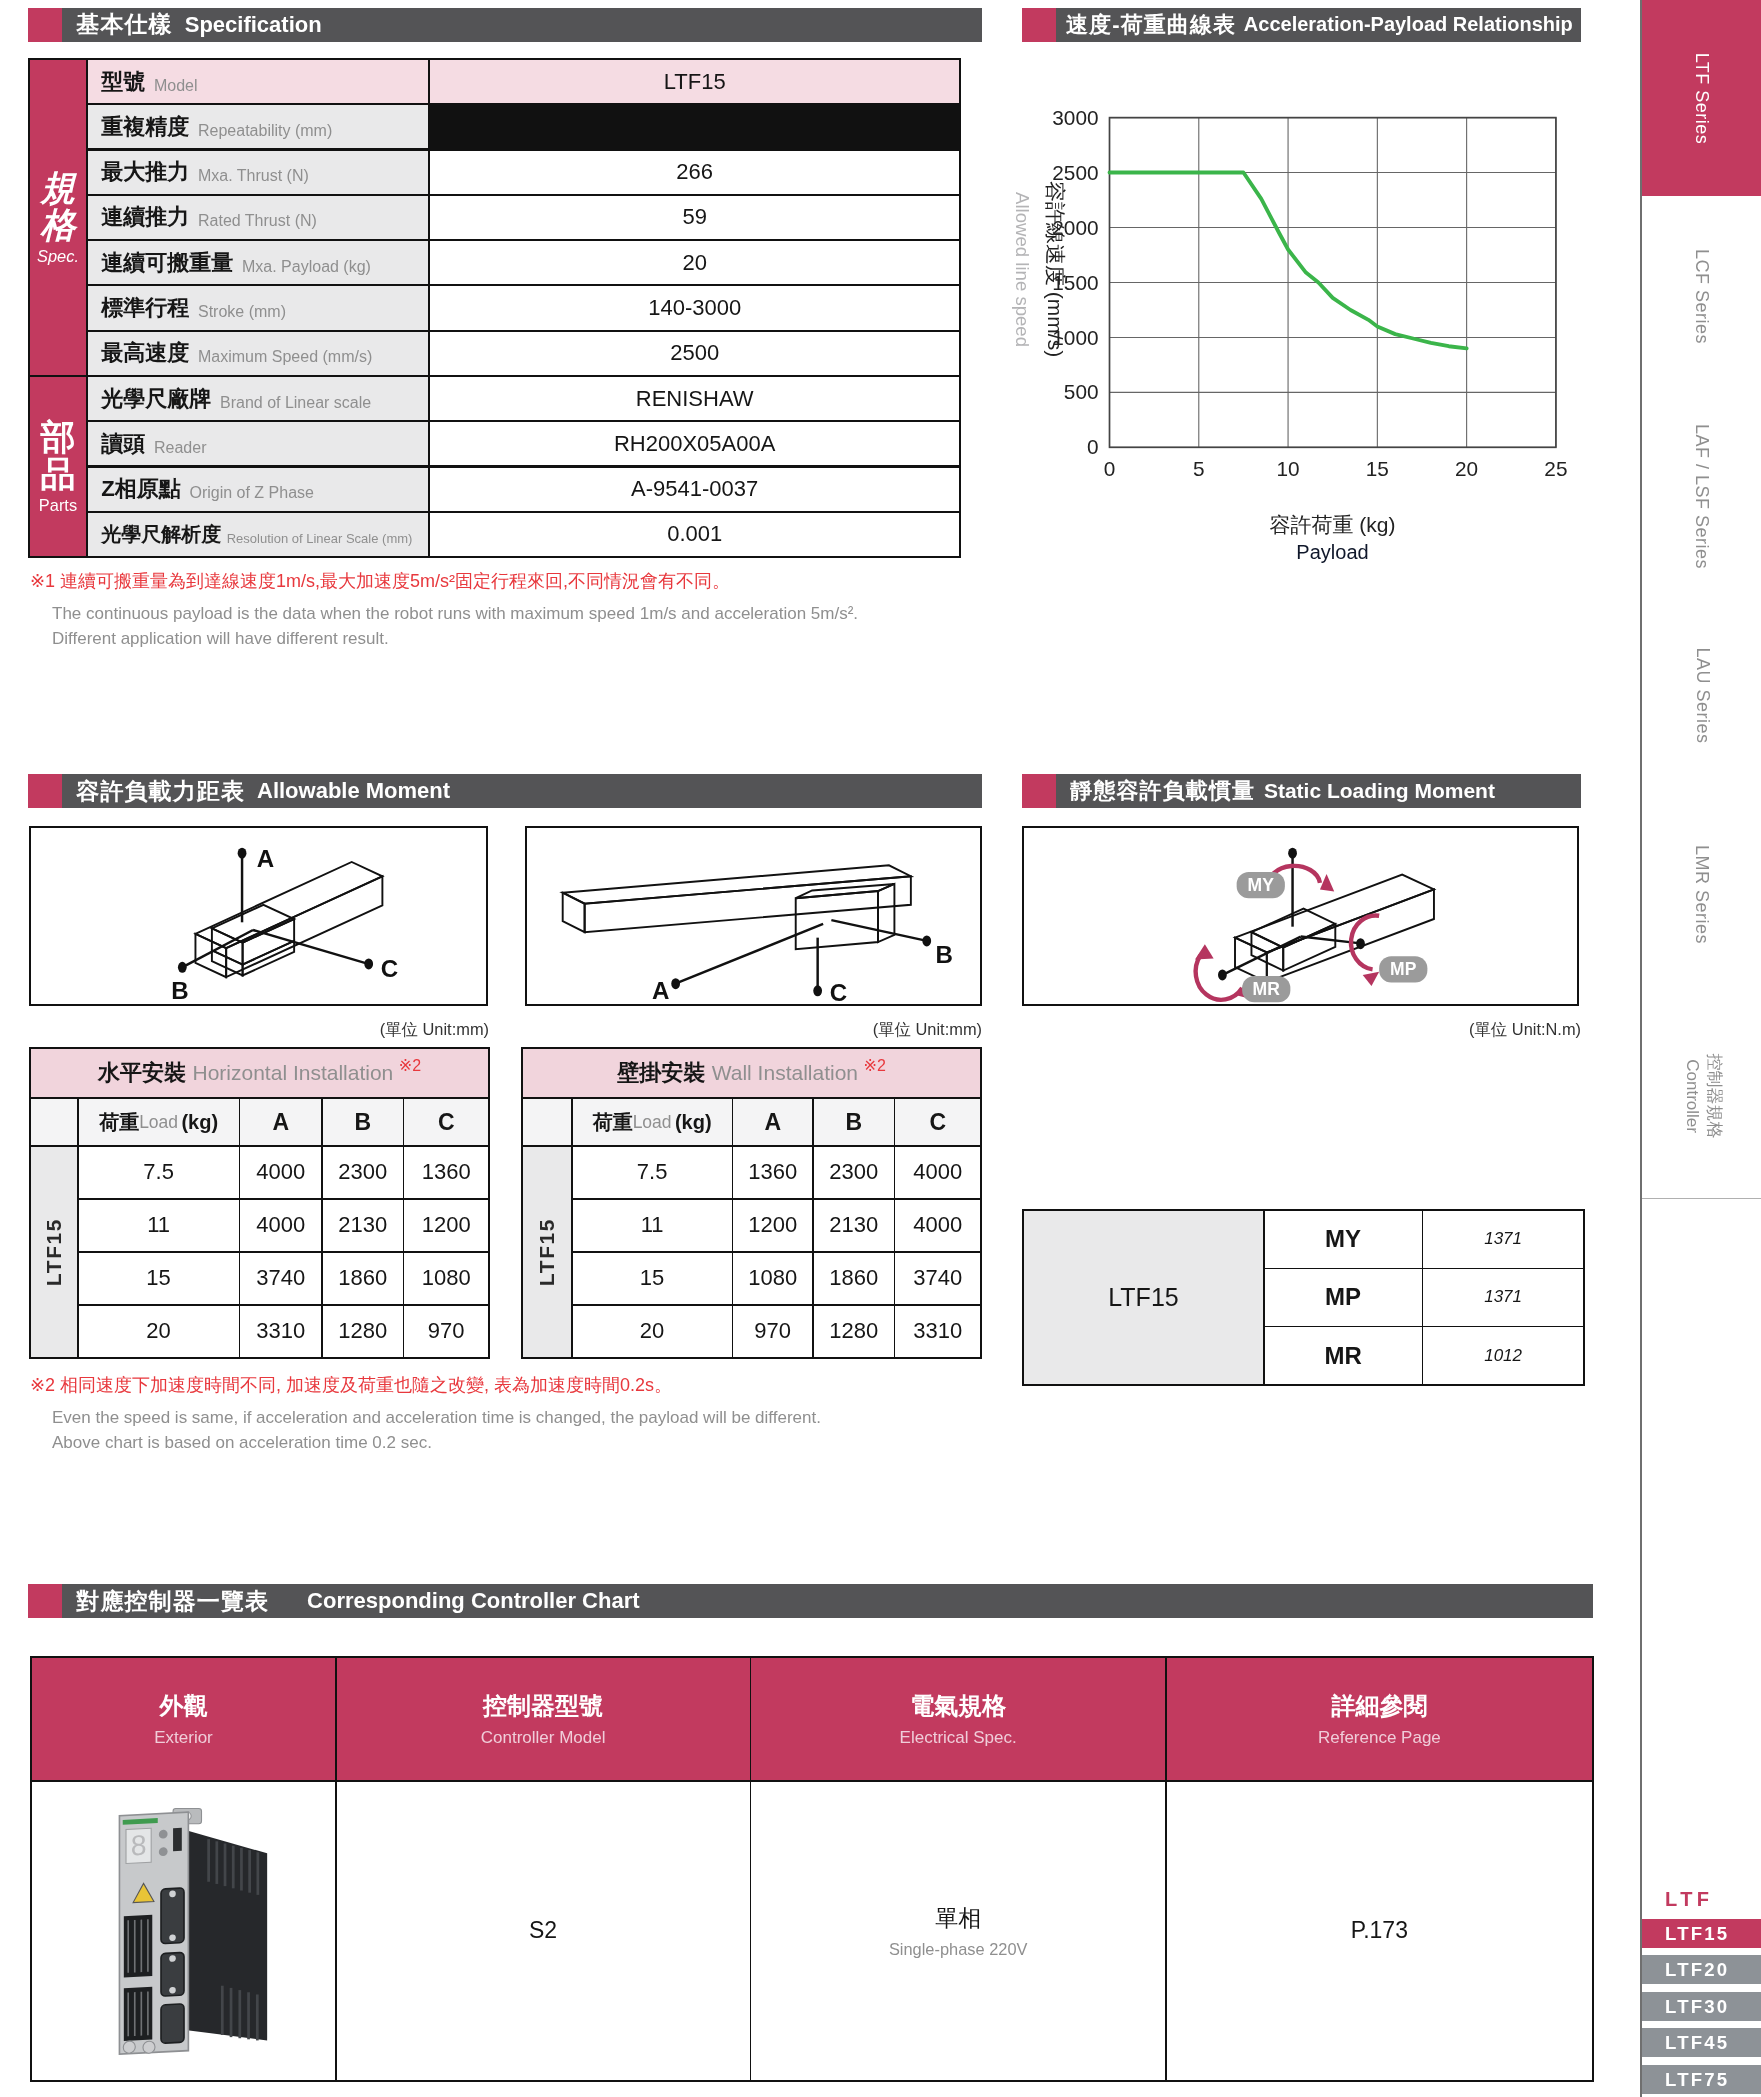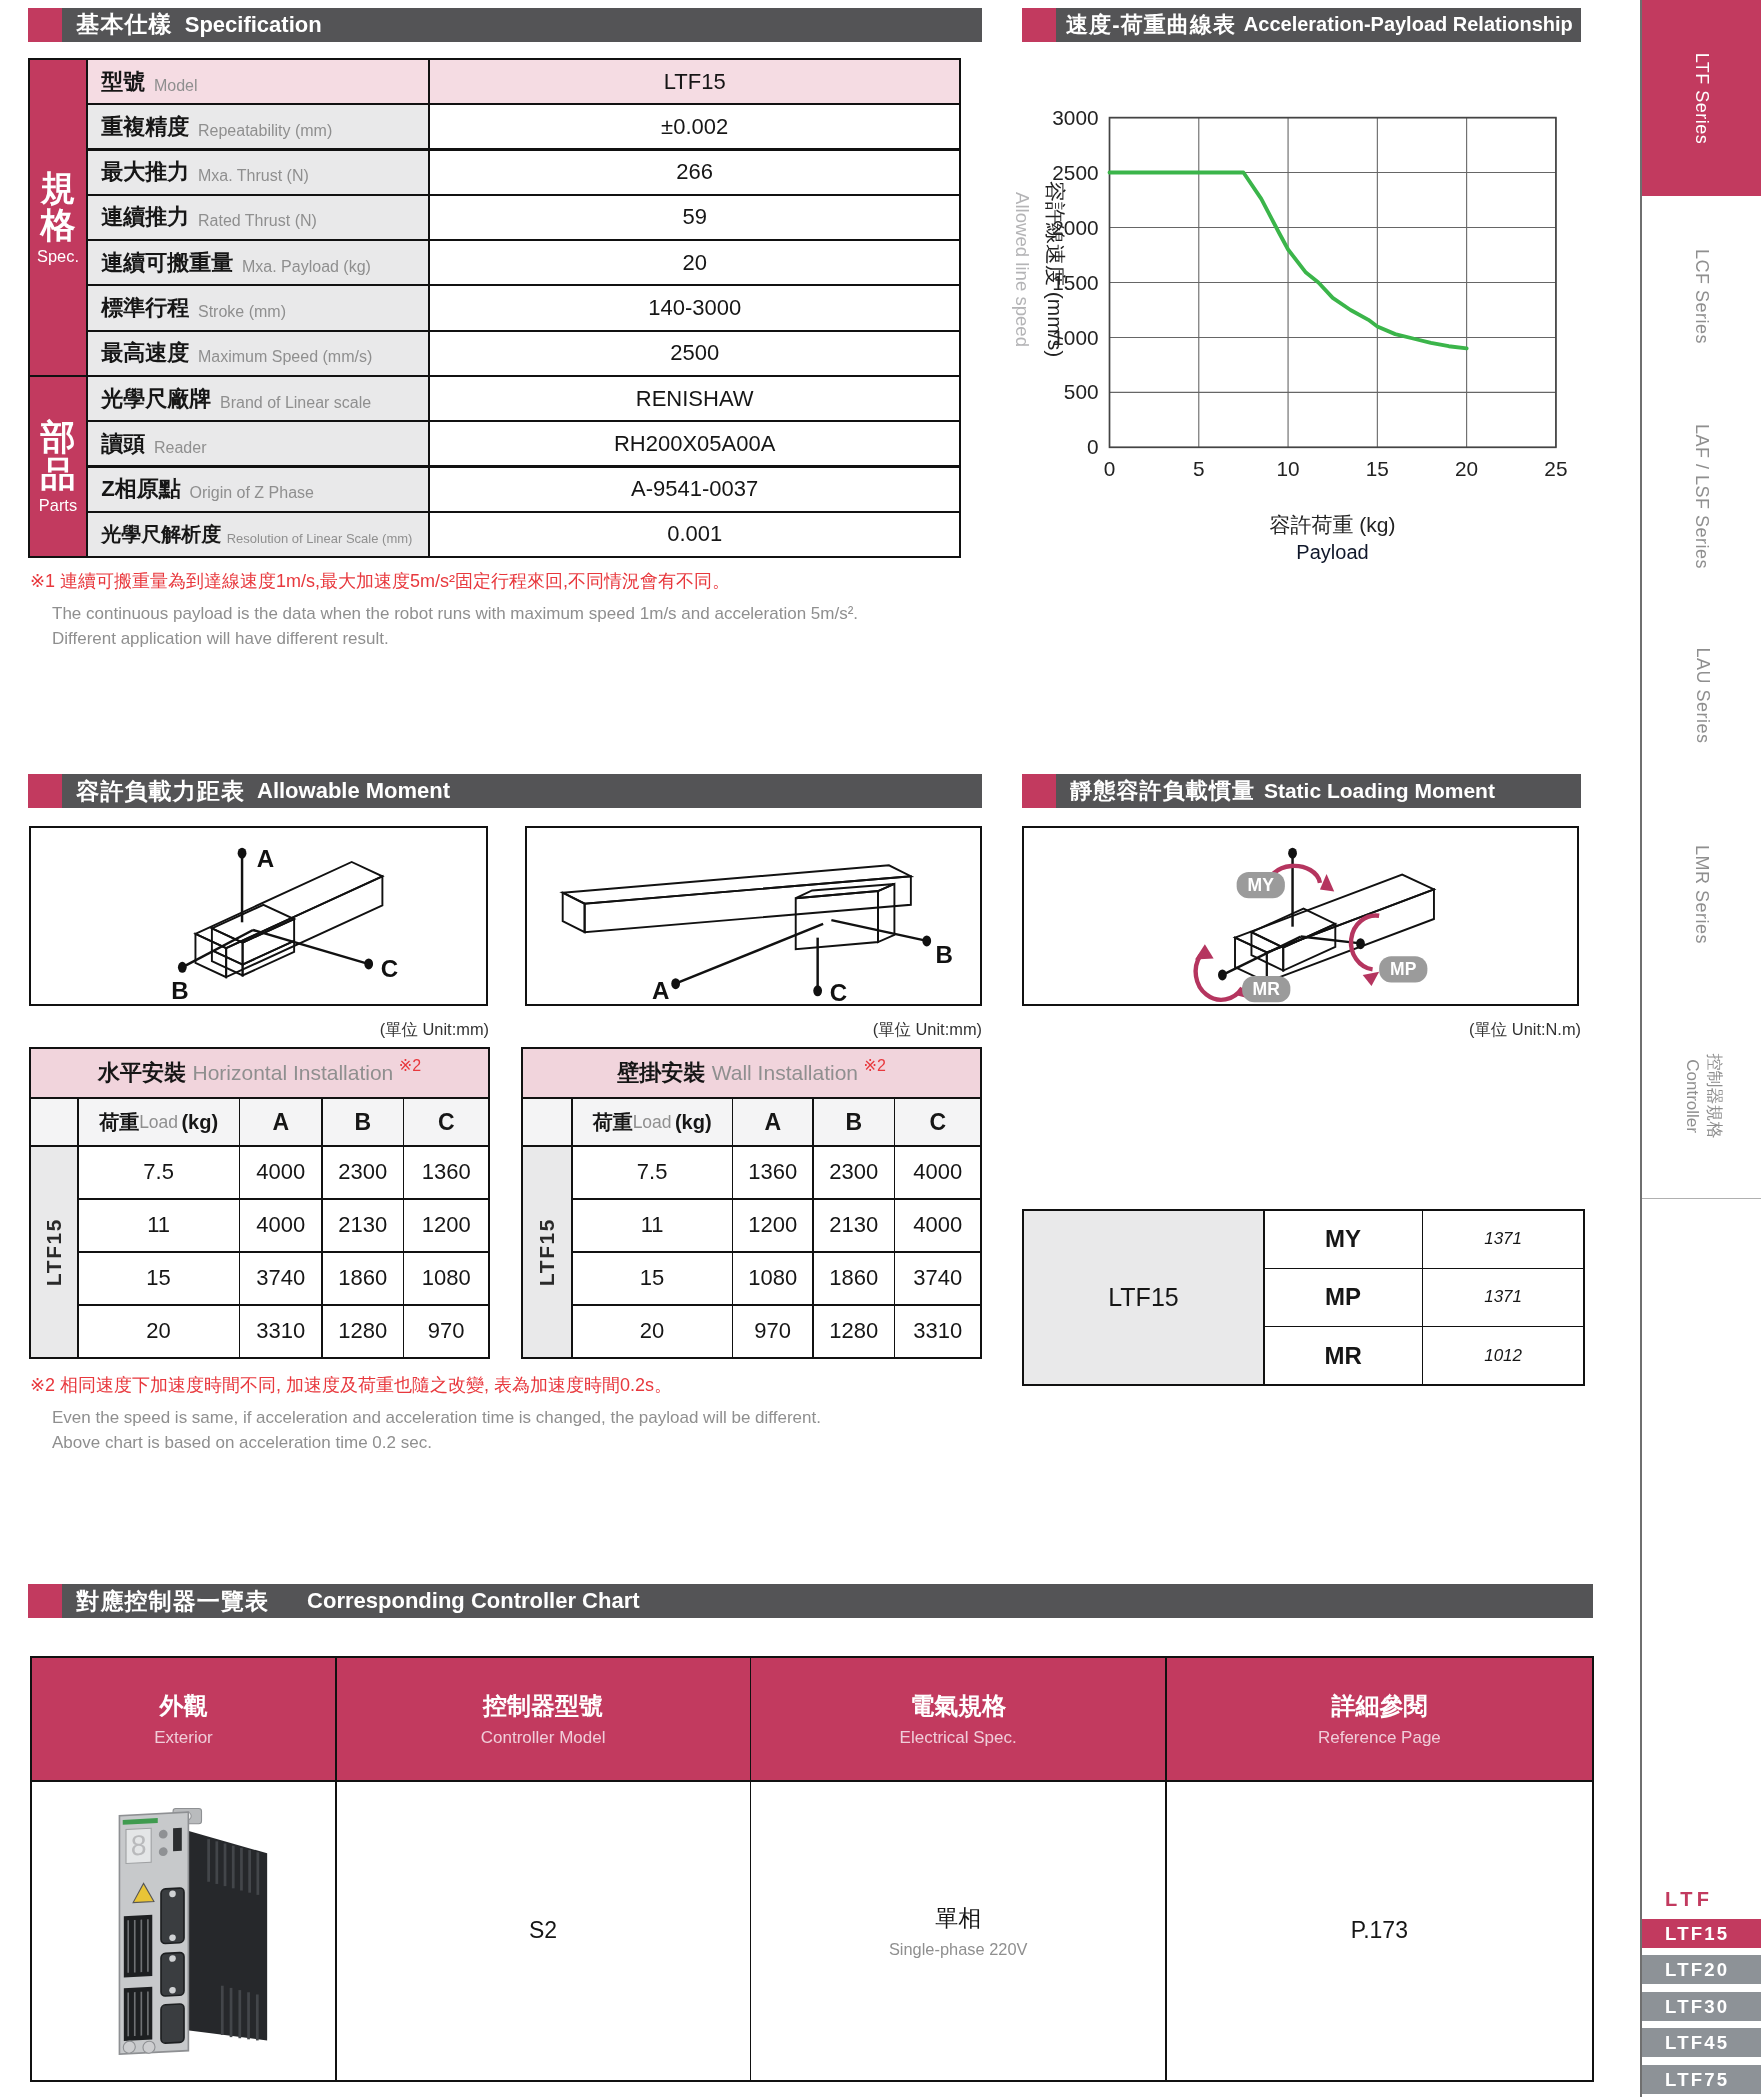--- a/index.html
+++ b/index.html
@@ -116,40 +116,39 @@
 
   <div class="secbar" style="left:28px;top:7.7px;width:954px;">
     <span class="sq"></span>
     <div class="bar">
       <span class="cjk">基本仕樣</span>
       <span class="en">Specification</span>
     </div>
   </div>
 
   <div class="spec-table">
-    <div class="gcell" style="grid-column:1;grid-row:1/8;">
+    <div class="gcell" style="grid-column:1;grid-row:1/8;font-style:italic;">
       <span class="gcjk">規格</span>
       <span class="gen">Spec.</span>
     </div>
     <div class="gcell" style="grid-column:1;grid-row:8/12;">
       <span class="gcjk">部品</span>
       <span class="gen">Parts</span>
     </div>
 
     <div class="lbl pink" style="grid-column:2;grid-row:1;">
       <span class="lcjk">型號</span>
         <span class="len">Model</span>
       </div>
     <div class="val pink" style="grid-column:3;grid-row:1;">LTF15</div>
 
     <div class="lbl" style="grid-column:2;grid-row:2;">
       <span class="lcjk">重複精度</span>
         <span class="len">Repeatability (mm)</span>
       </div>
-    <div class="val" style="grid-column:3;grid-row:2;">±0.002</div>
 
     <div class="lbl" style="grid-column:2;grid-row:3;">
       <span class="lcjk">最大推力</span>
         <span class="len">Mxa. Thrust (N)</span>
       </div>
     <div class="val" style="grid-column:3;grid-row:3;">266</div>
 
     <div class="lbl" style="grid-column:2;grid-row:4;">
       <span class="lcjk">連續推力</span>
         <span class="len">Rated Thrust (N)</span>

